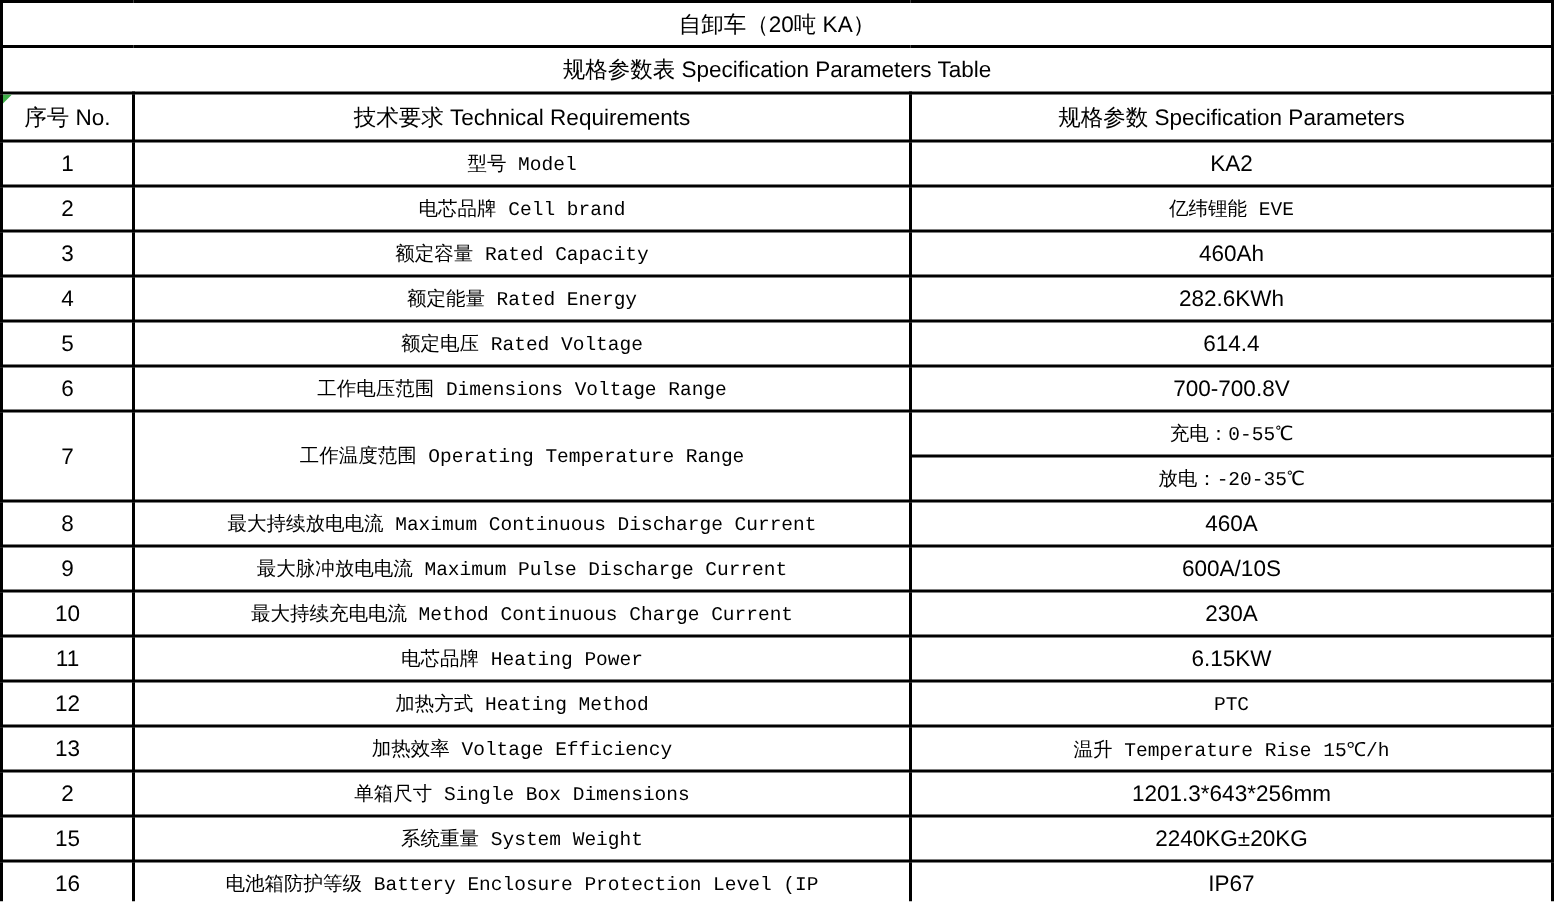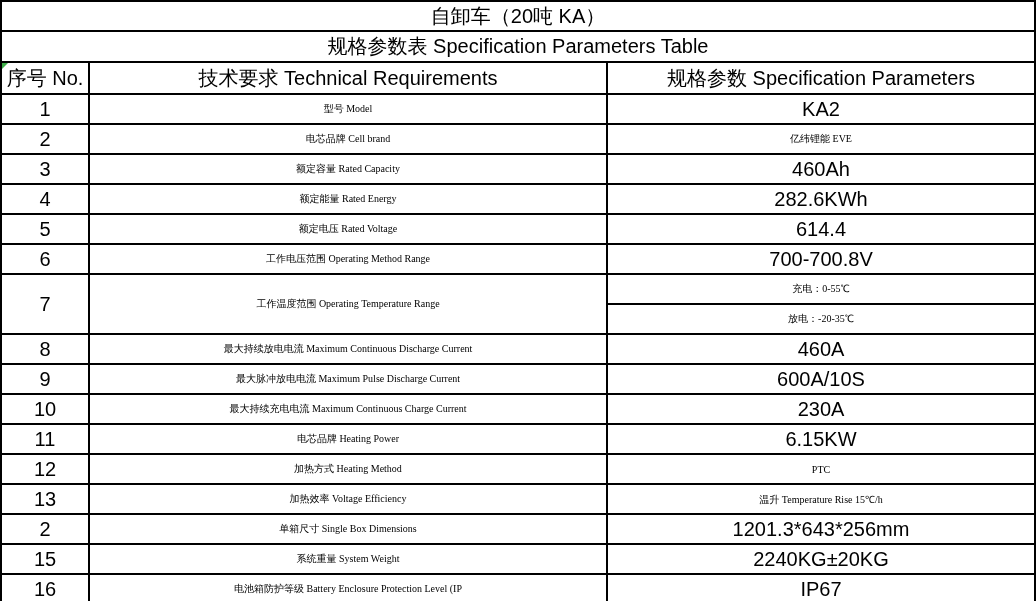--- a/index.html
+++ b/index.html
@@ -17,22 +17,22 @@
   }
   table.spec td {
     border: 2px solid #000000;
     text-align: center;
     vertical-align: middle;
     padding: 0 2px;
     overflow: hidden;
     white-space: nowrap;
     position: relative;
   }
-  .f-sans { font-family: "Liberation Sans", sans-serif; font-size: 20px; }
-  .f-cjk  { font-family: Liberation Serif, serif;  font-size: 10px; }
+  .f-sans { font-family: "Liberation Sans", sans-serif; font-size: 15px; }
+  .f-cjk  { font-family: Liberation Mono, monospace;  font-size: 13px; }
   tr.r-title  { height: 30px; }
   tr.r-sub    { height: 31px; }
   tr.r-head   { height: 32px; }
   tr.r-data   { height: 30px; }
   .flag {
     position: absolute;
     top: 0; left: 0;
     width: 0; height: 0;
     border-top: 6px solid #3fae49;
     border-right: 6px solid transparent;
@@ -84,21 +84,21 @@
           <td class="f-cjk">额定能量 Rated Energy</td>
           <td class="f-sans">282.6KWh</td>
         </tr>
         <tr class="r-data">
           <td class="f-sans">5</td>
           <td class="f-cjk">额定电压 Rated Voltage</td>
           <td class="f-sans">614.4</td>
         </tr>
         <tr class="r-data">
           <td class="f-sans">6</td>
-          <td class="f-cjk">工作电压范围 Operating Method Range</td>
+          <td class="f-cjk">工作电压范围 Dimensions Voltage Range</td>
           <td class="f-sans">700-700.8V</td>
         </tr>
         <tr class="r-data">
           <td class="f-sans" rowspan="2">7</td>
           <td class="f-cjk" rowspan="2">工作温度范围 Operating Temperature Range</td>
           <td class="f-cjk">充电：0-55℃</td>
         </tr>
         <tr class="r-data">
           <td class="f-cjk">放电：-20-35℃</td>
         </tr>
@@ -107,21 +107,21 @@
           <td class="f-cjk">最大持续放电电流 Maximum Continuous Discharge Current</td>
           <td class="f-sans">460A</td>
         </tr>
         <tr class="r-data">
           <td class="f-sans">9</td>
           <td class="f-cjk">最大脉冲放电电流 Maximum Pulse Discharge Current</td>
           <td class="f-sans">600A/10S</td>
         </tr>
         <tr class="r-data">
           <td class="f-sans">10</td>
-          <td class="f-cjk">最大持续充电电流 Maximum Continuous Charge Current</td>
+          <td class="f-cjk">最大持续充电电流 Method Continuous Charge Current</td>
           <td class="f-sans">230A</td>
         </tr>
         <tr class="r-data">
           <td class="f-sans">11</td>
           <td class="f-cjk">电芯品牌 Heating Power</td>
           <td class="f-sans">6.15KW</td>
         </tr>
         <tr class="r-data">
           <td class="f-sans">12</td>
           <td class="f-cjk">加热方式 Heating Method</td>

